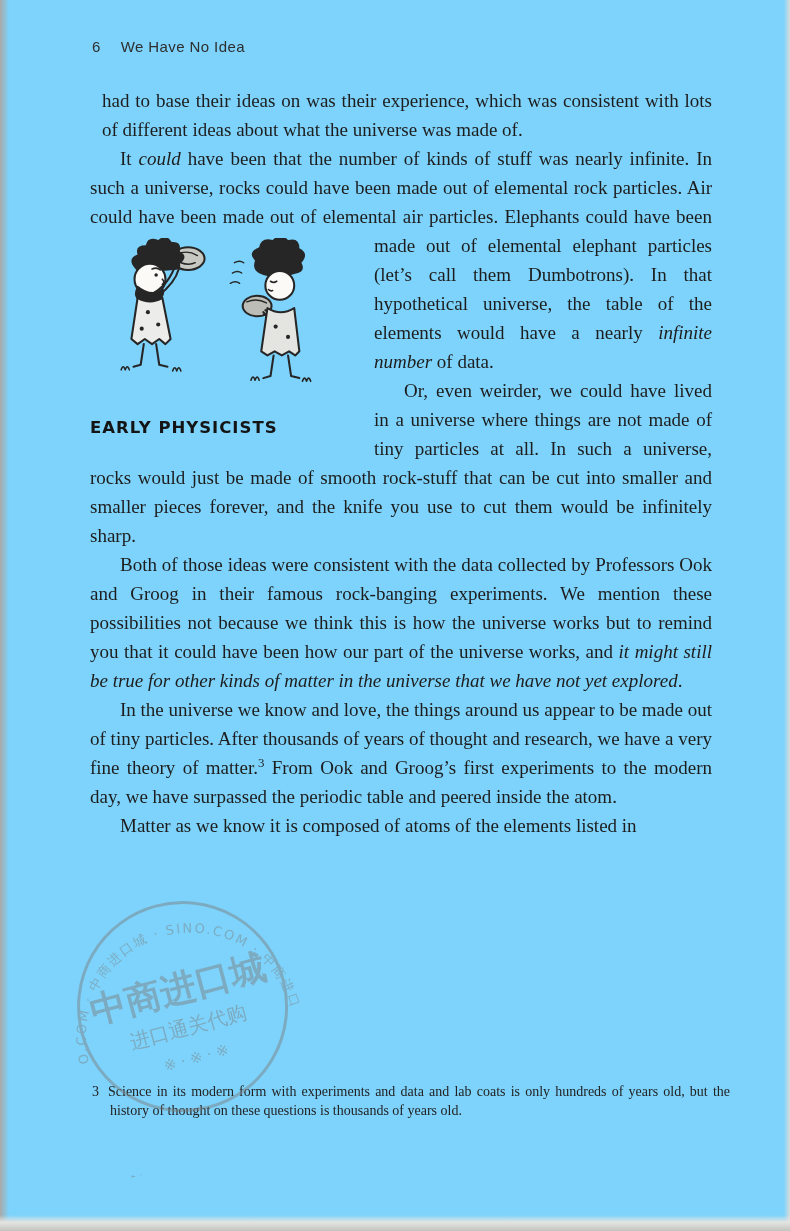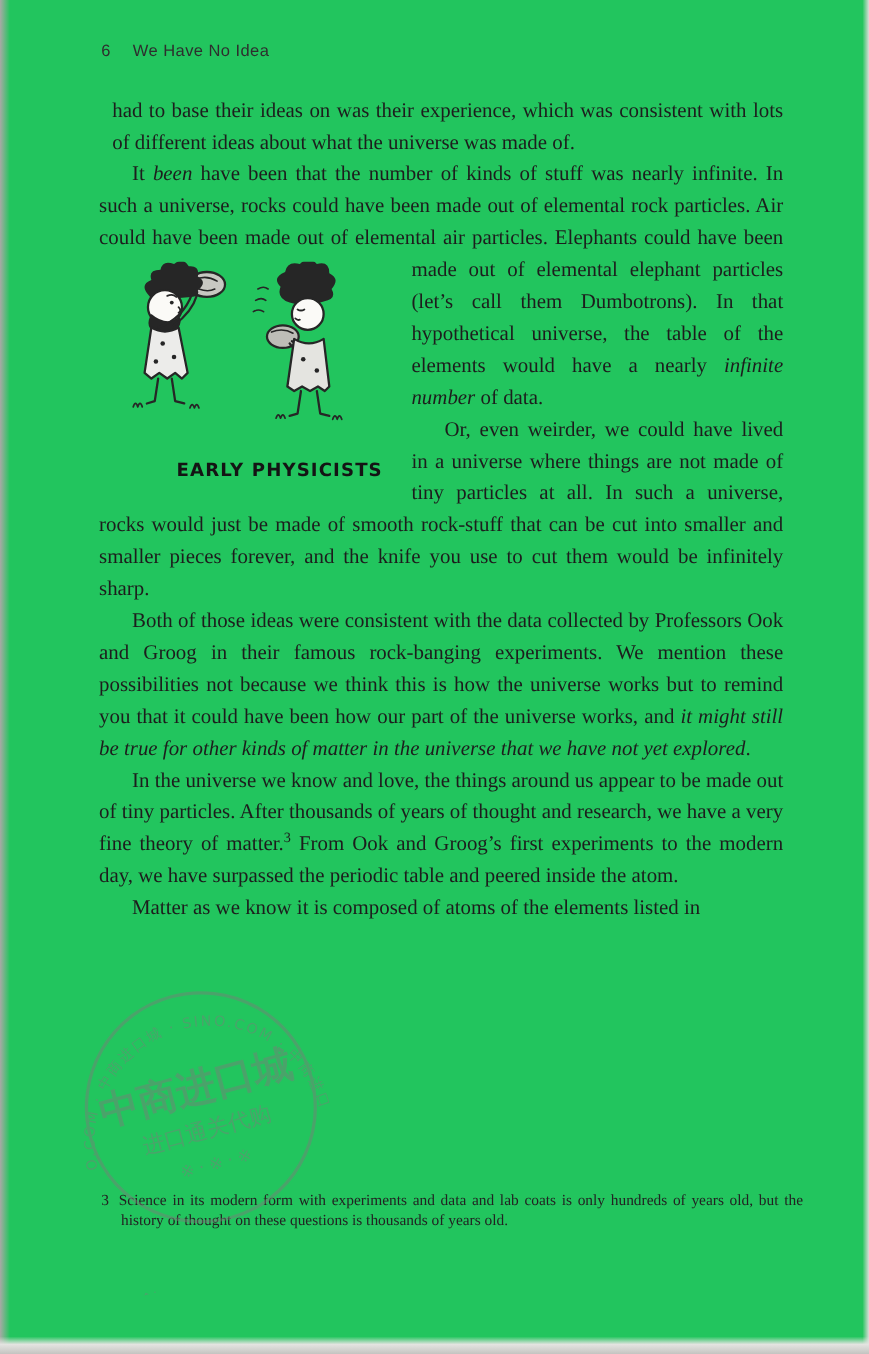--- a/index.html
+++ b/index.html
@@ -4,21 +4,21 @@
 <style>
   html, body { margin: 0; padding: 0; }
   body {
     width: 790px; height: 1231px;
     background: #e9e9e7;
     font-family: "Liberation Serif", "DejaVu Serif", serif;
   }
   .page {
     position: relative;
     width: 790px; height: 1231px;
-    background: #22c55e;
+    background: #7dd3fc;
     overflow: hidden;
     color: #1d1d1d;
   }
   
   .edge-left {
     position: absolute; left: 0; top: 0; bottom: 0; width: 9px;
     background: linear-gradient(to right, #a9a9a6, rgba(251,250,247,0));
     z-index: 6;
   }
   .edge-bottom {
@@ -53,21 +53,21 @@
     display: block;
     float: left;
     width: 258px;
     margin: 7px 26px 3px 0;
     text-indent: 0;
   }
   .illo-float svg { display: block; }
   .illo-caption {
     display: block;
     margin-top: 5px;
-    text-align: right;
+    text-align: left;
     font-family: "DejaVu Sans", "Liberation Sans", sans-serif;
     font-weight: bold;
     font-size: 16.5px;
     letter-spacing: 1px;
     color: #141414;
   }
 
   .footnote {
     position: absolute; top: 1066px; left: 92px; width: 620px;
     font-size: 14px; line-height: 19px;
@@ -98,21 +98,21 @@
 <div class="page">
 
   <header class="running-head">
     <span class="pgnum">6</span><span class="rtitle">We Have No Idea</span>
   </header>
 
   <main class="body-text">
 
     <p class="noindent"><span>had to base their ideas on was their experience, which was consistent with lots of different ideas about what the universe was made of.</span></p>
 
-    <p><span><span>It </span><span class="it">been</span><span> have been that the number of kinds of stuff was nearly infinite. In such a universe, rocks could have been made out of elemental rock particles. Air could have been made out of elemental air particles. </span></span><span class="illo-float">
+    <p><span><span>It </span><span class="it">could</span><span> have been that the number of kinds of stuff was nearly infinite. In such a universe, rocks could have been made out of elemental rock particles. Air could have been made out of elemental air particles. </span></span><span class="illo-float">
         <svg viewBox="0 0 250 165" width="258" height="170" aria-hidden="true">
 
           <g stroke="#262626" stroke-width="2" fill="none" stroke-linecap="round" stroke-linejoin="round">
 
             <ellipse cx="95" cy="20" rx="16" ry="11" fill="#c8c8c2"></ellipse>
             <path d="M84,16 q10,-5 20,1 M88,24 q8,3 14,0" stroke-width="1.4"></path>
 
             <path d="M44,30 q-9,-10 2,-14 q-3,-9 8,-9 q2,-9 12,-5 q8,-7 13,2 q10,-1 8,9 q9,5 0,12 q2,6 -6,6 l-34,3 z" fill="#262626" stroke="none"></path>
 
             <circle cx="58" cy="40" r="15" fill="#fbfaf7"></circle>

